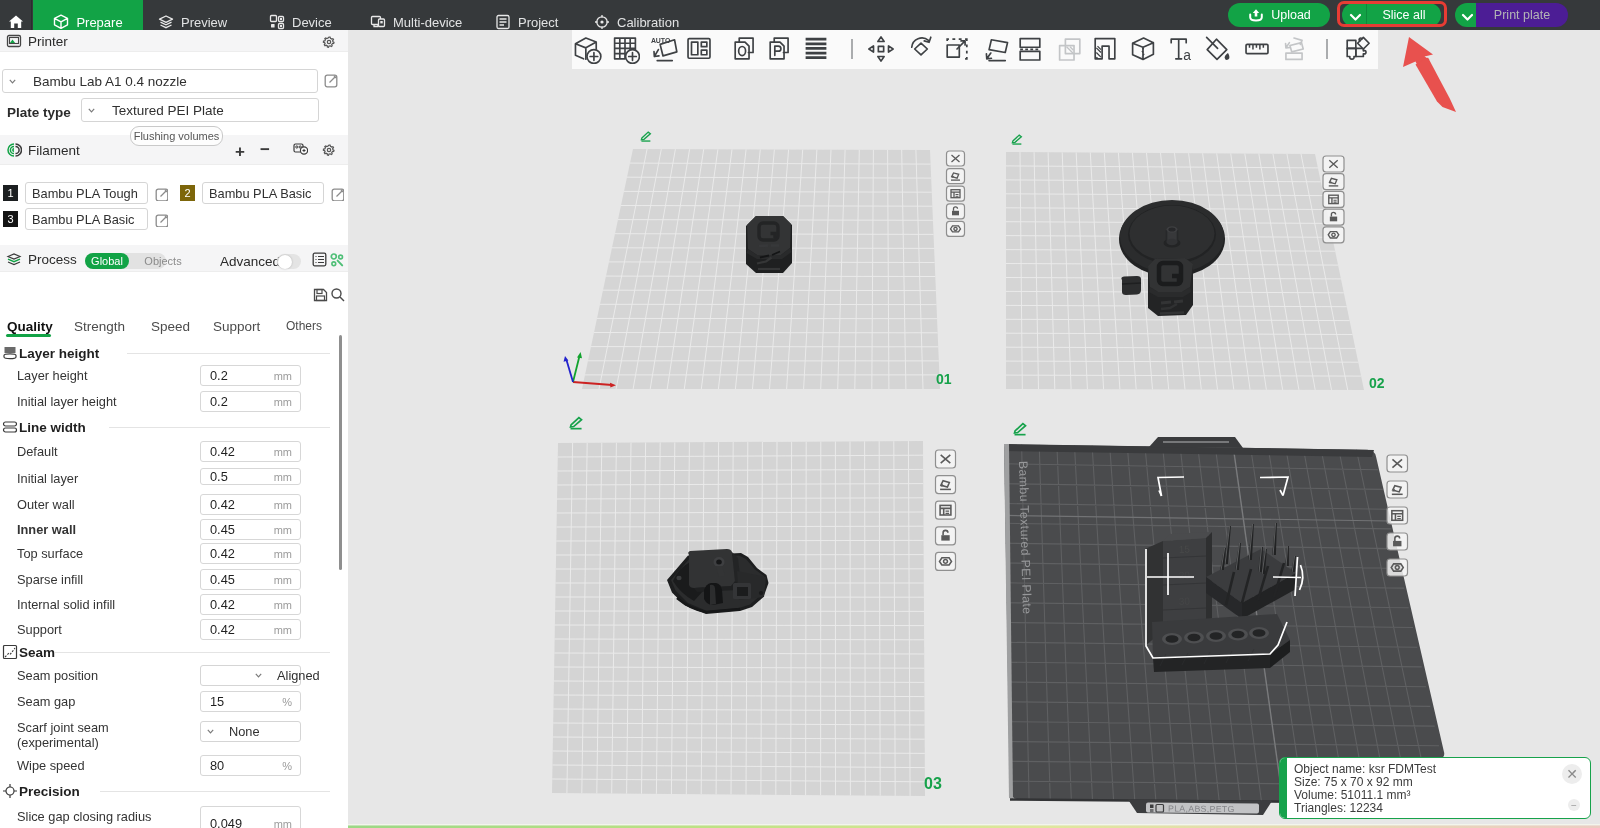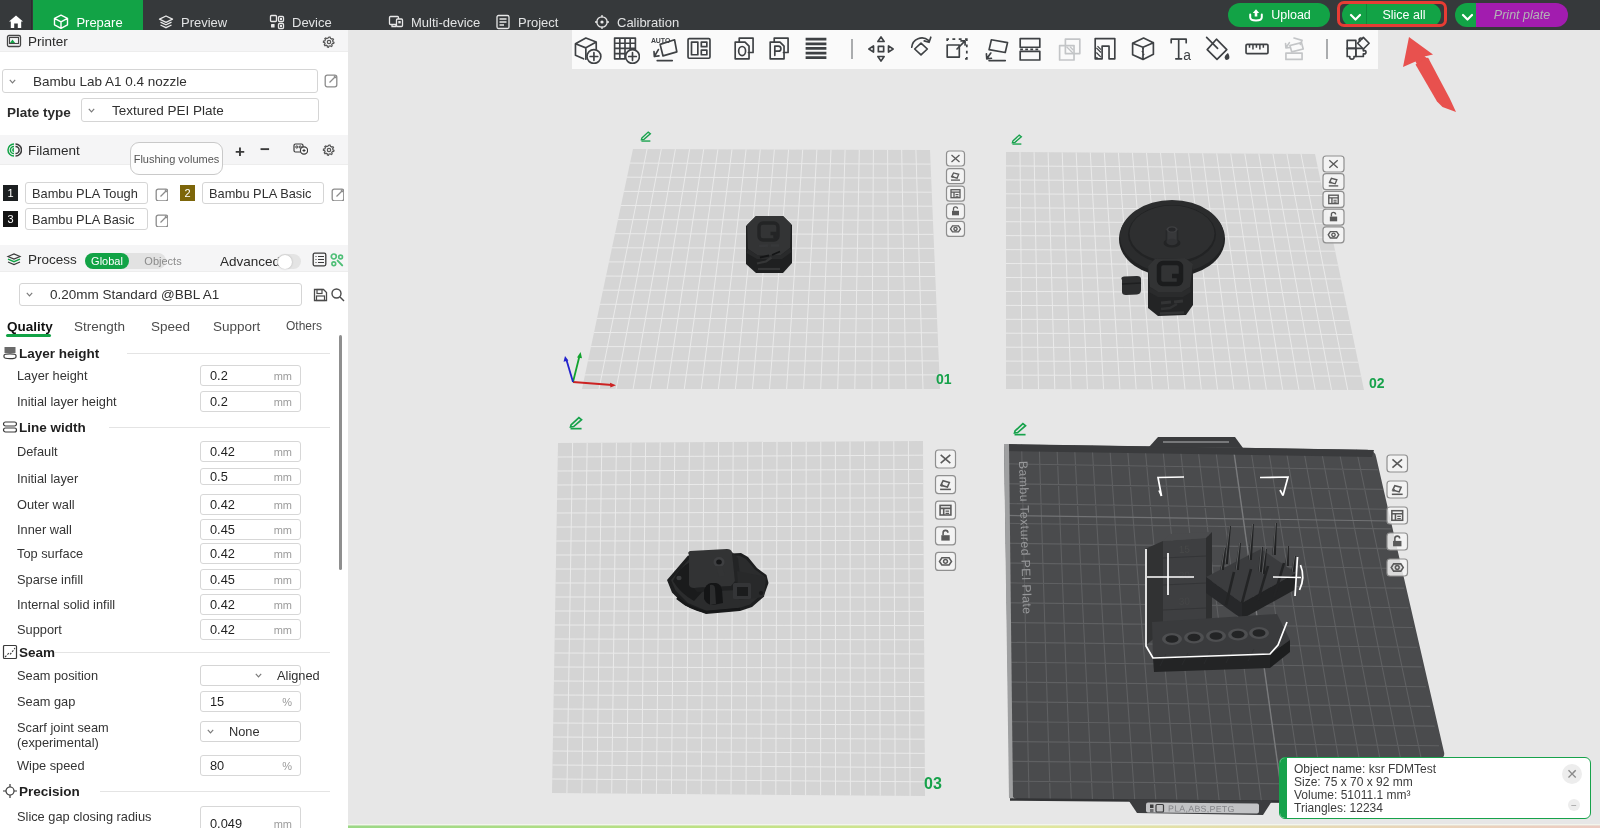--- a/index.html
+++ b/index.html
@@ -44,21 +44,21 @@
       <svg width="16" height="16" viewBox="0 0 16 16" style="">
         <rect x="1.5" y="1.5" width="6" height="6" rx="1" fill="none" stroke="#e8e8e8" stroke-width="1.3"></rect>
         <rect x="9.5" y="2.5" width="5" height="5" rx="1" fill="none" stroke="#e8e8e8" stroke-width="1.3"></rect>
         <rect x="11" y="4" width="2" height="2" fill="#e8e8e8"></rect>
         <rect x="2" y="10" width="3.6" height="3.6" rx="0.6" fill="#e8e8e8"></rect>
         <rect x="9.5" y="9.5" width="5" height="5" rx="1" fill="none" stroke="#e8e8e8" stroke-width="1.3"></rect>
         <rect x="11" y="11" width="2" height="2" fill="#e8e8e8"></rect>
       </svg>
       <span>Device</span>
     </div>
-    <div class="tab" style="left:388px;width:104px;">
+    <div class="tab" style="left:370px;width:104px;">
       <svg width="16" height="16" viewBox="0 0 16 16" style="">
         <rect x="1.5" y="2.5" width="9" height="8" rx="1" fill="none" stroke="#e8e8e8" stroke-width="1.3"></rect>
         <path d="M4 10.5 L4 12.5 L8 12.5 L8 10.5" fill="none" stroke="#e8e8e8" stroke-width="1.3"></path>
         <rect x="8.5" y="5" width="6" height="7.5" rx="1" fill="#36393b" stroke="#e8e8e8" stroke-width="1.3"></rect>
         <rect x="10.3" y="7" width="2.4" height="2.4" fill="#e8e8e8"></rect>
       </svg>
       <span>Multi-device</span>
     </div>
     <div class="tab" style="left:495px;width:74px;">
       <svg width="16" height="16" viewBox="0 0 16 16" style="">
@@ -87,21 +87,21 @@
         <path d="M4 6 L8.5 10.5 L13 6" fill="none" stroke="#fff" stroke-width="2.2" stroke-linecap="round" stroke-linejoin="round"></path>
       </svg>
     </div>
     <div class="abs" style="left:1366px;top:3px;width:1px;height:24px;background:#0e8a3c;"></div>
     <div class="abs" style="left:1367px;top:3px;width:74px;height:24px;background:#12a346;border-radius:0 12px 12px 0;display:flex;align-items:center;justify-content:center;color:#fff;font-size:12.5px;">Slice all</div>
     <div class="abs" style="left:1455px;top:3px;width:21px;height:24px;background:#12a346;border-radius:12px 0 0 12px;display:flex;align-items:center;justify-content:center;">
       <svg width="14" height="12" viewBox="0 0 14 12" style="">
         <path d="M4 6 L8.5 10.5 L13 6" fill="none" stroke="#fff" stroke-width="2.2" stroke-linecap="round" stroke-linejoin="round"></path>
       </svg>
     </div>
-    <div class="abs" style="left:1476px;top:3px;width:92px;height:24px;background:#a21caf;border-radius:0 12px 12px 0;display:flex;align-items:center;justify-content:center;color:#b3b5b6;font-size:12.5px;font-style:italic;">Print plate</div>
+    <div class="abs" style="left:1476px;top:3px;width:92px;height:24px;background:#4c1d95;border-radius:0 12px 12px 0;display:flex;align-items:center;justify-content:center;color:#b3b5b6;font-size:12.5px;">Print plate</div>
     <div class="abs" style="left:1337px;top:1px;width:110px;height:26px;border:3.5px solid #e83c34;border-radius:7px;"></div>
   </div>
 <div id="sidebar">
     <div class="shead" style="top:0;height:22px;"></div>
     <div class="abs" style="left:6px;top:3px;"><svg width="16" height="16" viewBox="0 0 16 16" style="">
         <rect x="1.5" y="2.5" width="13" height="11" rx="1.5" fill="none" stroke="#454545" stroke-width="1.3"></rect>
         <path d="M3.5 10.5 L6.5 6.5 L9.5 10.5 Z" fill="#12a346"></path>
         <rect x="3.5" y="4.5" width="9" height="6" fill="none" stroke="#454545" stroke-width="1.1"></rect>
       </svg></div>
     <div class="htxt" style="left:28px;top:4px;">Printer</div>
@@ -128,21 +128,21 @@
     </div>
     <div class="shead" style="top:105px;height:30px;"></div>
     <div class="abs" style="left:6px;top:112px;"><svg width="16" height="16" viewBox="0 0 16 16" style="">
         <path d="M8 2 A 6 6 0 0 0 8 14" fill="none" stroke="#12a346" stroke-width="1.5"></path>
         <path d="M8 4.4 A 3.6 3.6 0 0 0 8 11.6" fill="none" stroke="#12a346" stroke-width="1.5"></path>
         <path d="M8 6.8 A 1.2 1.2 0 0 0 8 9.2" fill="none" stroke="#12a346" stroke-width="1.5"></path>
         <path d="M9.5 2 A 6 6 0 0 1 9.5 14" fill="none" stroke="#3a3a3a" stroke-width="1.5"></path>
         <path d="M9.5 4.4 A 3.6 3.6 0 0 1 9.5 11.6" fill="none" stroke="#3a3a3a" stroke-width="1.5"></path>
       </svg></div>
     <div class="htxt" style="left:28px;top:113px;">Filament</div>
-    <div class="abs" style="left:130px;top:112px;width:93px;height:33px;border:1px solid #c9c9c9;border-radius:9px;font-size:11px;color:#555;display:flex;align-items:center;justify-content:center;background:#fdfdfd;">Flushing volumes</div>
+    <div class="abs" style="left:130px;top:96px;width:93px;height:20px;border:1px solid #c9c9c9;border-radius:9px;font-size:11px;color:#555;display:flex;align-items:center;justify-content:center;background:#fdfdfd;">Flushing volumes</div>
     <div class="abs" style="left:235px;top:112px;font-size:17px;color:#3a3a3a;font-weight:bold;">+</div>
     <div class="abs" style="left:260px;top:110px;font-size:17px;color:#3a3a3a;font-weight:bold;">−</div>
     <div class="abs" style="left:293px;top:111px;"><svg width="15" height="14" viewBox="0 0 15 14" style="">
         <rect x="1" y="3" width="9" height="8" rx="1.5" fill="none" stroke="#3a3a3a" stroke-width="1.2"></rect>
         <circle cx="3.8" cy="6" r="1.1" fill="none" stroke="#3a3a3a"></circle>
         <circle cx="7.2" cy="6" r="1.1" fill="none" stroke="#3a3a3a"></circle>
         <circle cx="11" cy="9.5" r="3.6" fill="#f5f5f6" stroke="#3a3a3a" stroke-width="1.1"></circle>
         <path d="M9.5 9.5 L12.5 9.5 M11 8 L11 11" stroke="#3a3a3a" stroke-width="1"></path>
       </svg></div>
     <div class="abs" style="left:321px;top:112px;"><svg width="16" height="16" viewBox="0 0 16 16" style="">
@@ -189,26 +189,20 @@
     <div class="abs" style="left:312px;top:222px;"><svg width="15" height="15" viewBox="0 0 15 15" style="">
         <rect x="1.2" y="1.2" width="12.6" height="12.6" rx="1.5" fill="none" stroke="#3a3a3a" stroke-width="1.3"></rect>
         <path d="M3.5 4.5 L4.5 4.5 M6 4.5 L12 4.5 M3.5 7.5 L4.5 7.5 M6 7.5 L12 7.5 M3.5 10.5 L4.5 10.5 M6 10.5 L12 10.5" stroke="#3a3a3a" stroke-width="1.2"></path>
       </svg></div>
     <div class="abs" style="left:329px;top:222px;"><svg width="15" height="15" viewBox="0 0 15 15" style="">
         <circle cx="4.8" cy="4.5" r="2.5" fill="none" stroke="#4fbf77" stroke-width="1.7"></circle>
         <circle cx="11.6" cy="5" r="1.9" fill="none" stroke="#4fbf77" stroke-width="1.6"></circle>
         <circle cx="4.8" cy="11.8" r="1.9" fill="none" stroke="#4fbf77" stroke-width="1.6"></circle>
         <path d="M8.6 8.6 L13.2 13.4" stroke="#4fbf77" stroke-width="2" stroke-linecap="round"></path>
       </svg></div>
-    <div class="sel" style="left:19px;top:253px;width:283px;height:23px;">
-      <svg class="chev" viewBox="0 0 10 10">
-        <path d="M2 3.2 L5 6.5 L8 3.2" fill="none" stroke="#7a7a7a" stroke-width="1.3"></path>
-      </svg>
-      <span>0.20mm Standard @BBL A1</span>
-    </div>
     <div class="abs" style="left:313px;top:257px;"><svg width="15" height="16" viewBox="0 0 15 16" style="">
         <path d="M1.5 2.5 L10.5 2.5 L13.5 5.5 L13.5 13.5 L1.5 13.5 Z" fill="none" stroke="#4a4a4a" stroke-width="1.3"></path>
         <rect x="4" y="2.5" width="5" height="4" fill="none" stroke="#4a4a4a" stroke-width="1.2"></rect>
         <rect x="3.5" y="9" width="8" height="4.5" fill="none" stroke="#4a4a4a" stroke-width="1.2"></rect>
       </svg></div>
     <div class="abs" style="left:330px;top:257px;"><svg width="15" height="16" viewBox="0 0 15 16" style="">
         <circle cx="6.5" cy="6.5" r="4.5" fill="none" stroke="#4a4a4a" stroke-width="1.4"></circle>
         <path d="M10 10 L14 14" stroke="#4a4a4a" stroke-width="1.5"></path>
       </svg></div>
     <div class="abs" style="left:7px;top:289px;font-size:13.5px;font-weight:bold;color:#111;">Quality</div>
@@ -247,21 +241,21 @@
     <div class="lbl" style="left:17px;top:441px;">Initial layer</div>
     <div class="inp" style="left:200px;top:438px;width:101px;height:17px;">
       <span class="v">0.5</span>
       <span class="u">mm</span>
     </div>
     <div class="lbl" style="left:17px;top:467px;">Outer wall</div>
     <div class="inp" style="left:200px;top:464px;width:101px;height:21px;">
       <span class="v">0.42</span>
       <span class="u">mm</span>
     </div>
-    <div class="lbl" style="left:17px;top:492px;">Inner wall</div>
+    <div class="lbl" style="left:17px;top:492px;font-weight:bold;">Inner wall</div>
     <div class="inp" style="left:200px;top:489px;width:101px;height:21px;">
       <span class="v">0.45</span>
       <span class="u">mm</span>
     </div>
     <div class="lbl" style="left:17px;top:516px;">Top surface</div>
     <div class="inp" style="left:200px;top:513px;width:101px;height:21px;">
       <span class="v">0.42</span>
       <span class="u">mm</span>
     </div>
     <div class="lbl" style="left:17px;top:542px;">Sparse infill</div>

